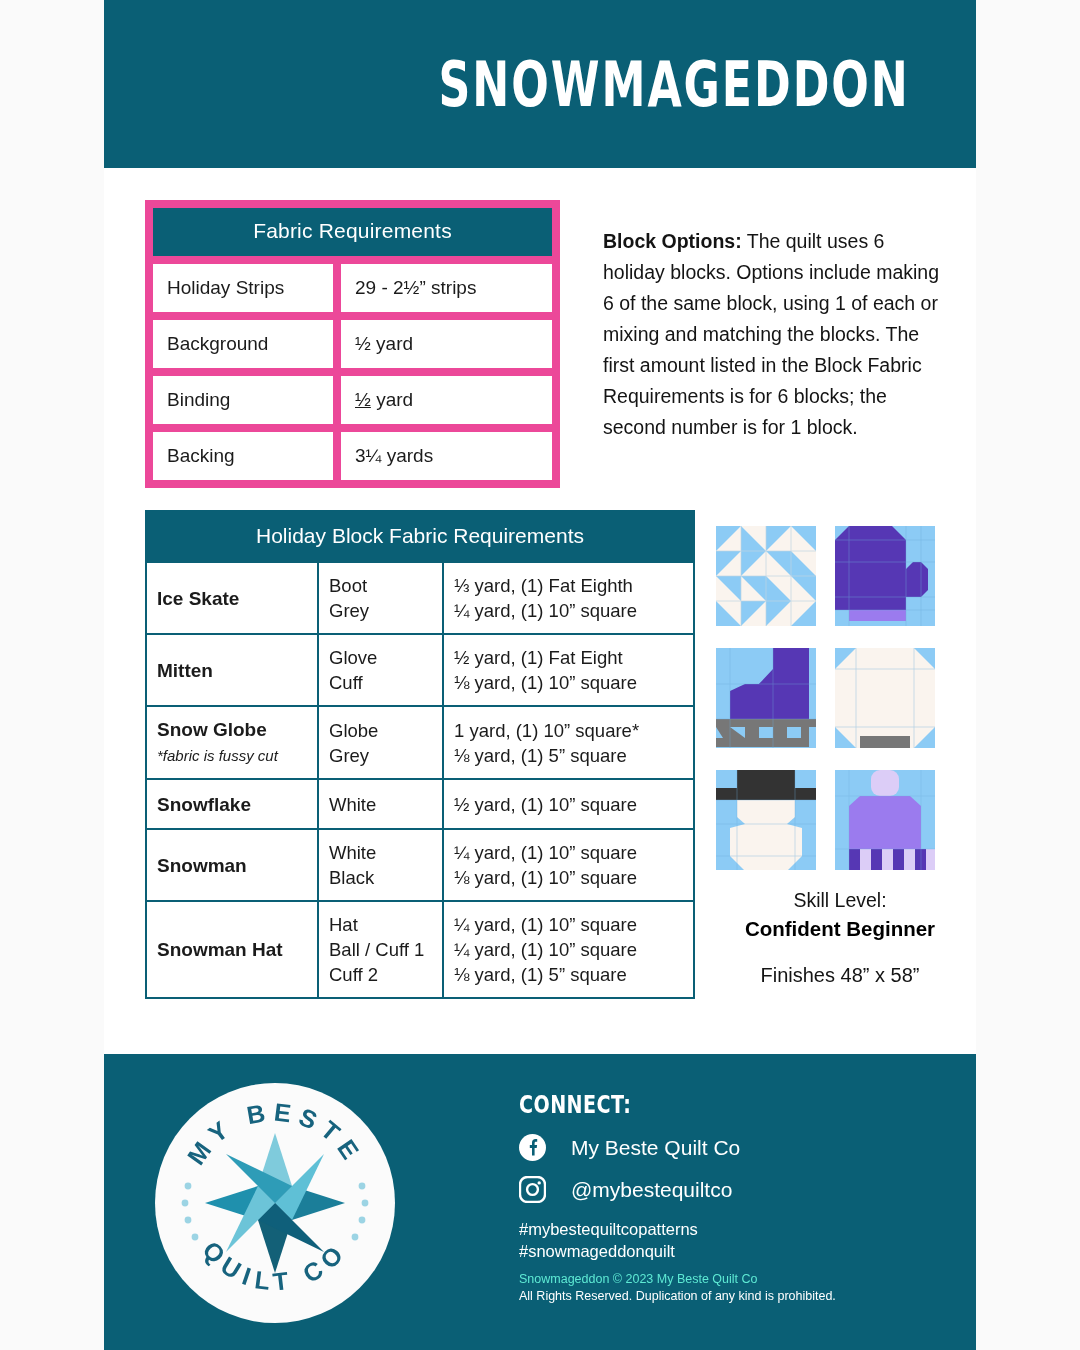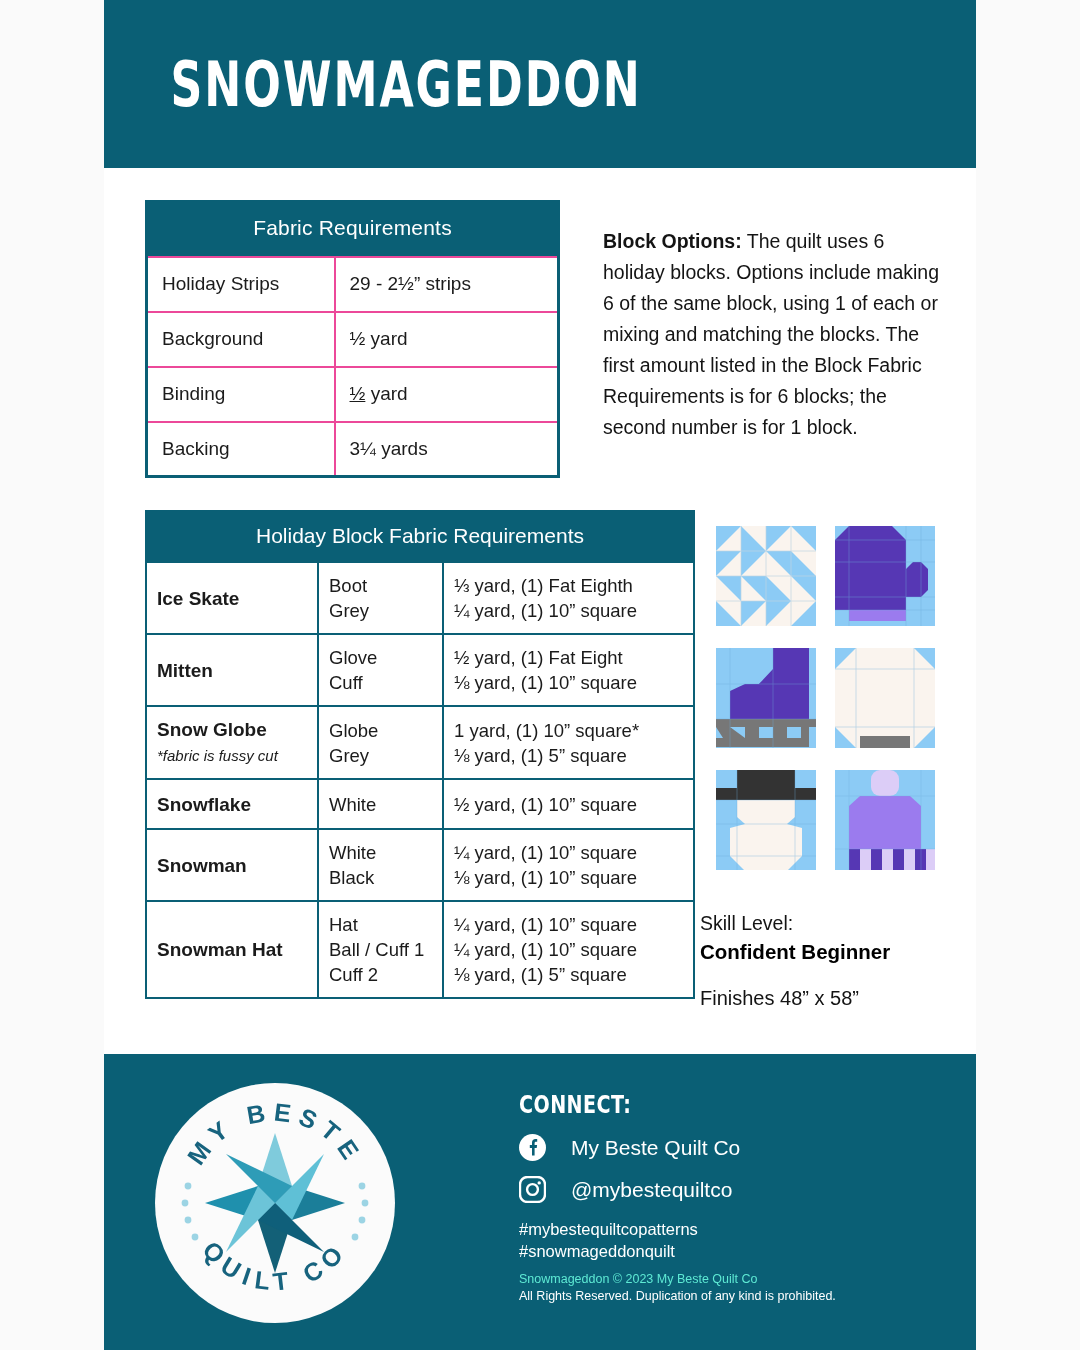--- a/index.html
+++ b/index.html
@@ -9,21 +9,21 @@
     font-family:"Liberation Sans", sans-serif;
     position:relative;
     overflow:hidden;
   }
   .page { position:absolute; left:0; top:0; width:1080px; height:1350px; }
 
   
   .header {
     position:absolute; left:104px; top:0; width:872px; height:168px;
     background:#0A5F75;
-    display:flex; align-items:center; justify-content:flex-start;
+    display:flex; align-items:center; justify-content:flex-end;
   }
   .header-title {
     color:#FFFFFF;
     font-family:"Liberation Sans Narrow","DejaVu Sans Condensed","Liberation Sans",sans-serif;
     font-size:63px;
     font-weight:700;
     letter-spacing:2.5px;
     transform:scaleX(0.78);
     transform-origin:center;
     white-space:nowrap;
@@ -43,21 +43,21 @@
   }
   .fabric-table .tbl-head {
     background:#0A5F75; color:#fff;
     text-align:center;
     font-size:21px;
     padding:11px 0 13px 0;
     font-weight:400;
     letter-spacing:0.2px;
   }
   .fabric-table td {
-    border:2px solid #ec4899;
+    border:8px solid #ec4899;
     padding:13px 14px;
     font-size:19px;
     color:#1b1b1b;
     height:55px;
     vertical-align:middle;
   }
   .fabric-table td.c1 { width:188px; }
   .fabric-table .und { text-decoration:underline; }
 
   
@@ -105,21 +105,21 @@
     position:absolute; left:716px; top:526px;
     display:grid;
     grid-template-columns:100px 100px;
     grid-template-rows:100px 100px 100px;
     column-gap:19px; row-gap:22px;
   }
   .qblock { width:100px; height:100px; position:relative; overflow:hidden; }
 
   
   .skill-wrap {
-    position:absolute; left:700px; top:912px; width:280px; 
+    position:absolute; left:700px; top:889px; width:280px; text-align:center;
   }
   .skill-label { font-size:19.5px; color:#141414; }
   .skill-value { font-size:20.5px; font-weight:700; color:#000; margin-top:5px; }
   .finishes    { font-size:20px; color:#141414; margin-top:23px; }
 
   
   .footer {
     position:absolute; left:104px; top:1054px; width:872px; height:296px;
     background:#0A5F75;
   }

